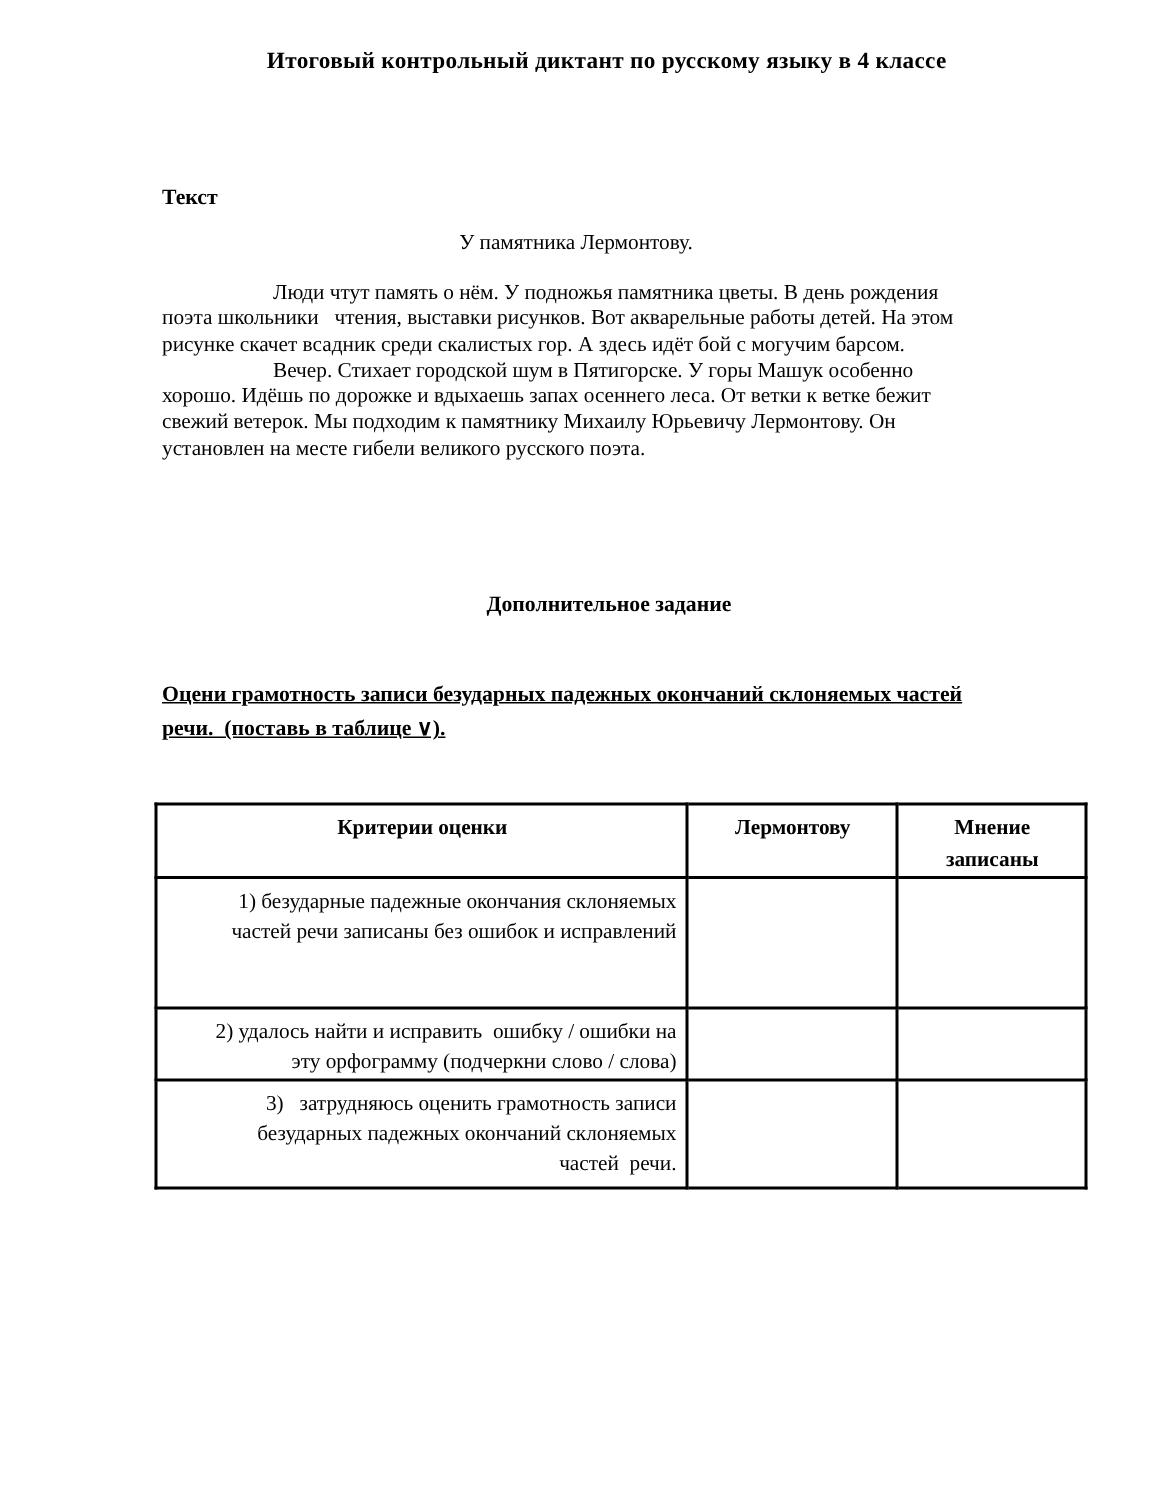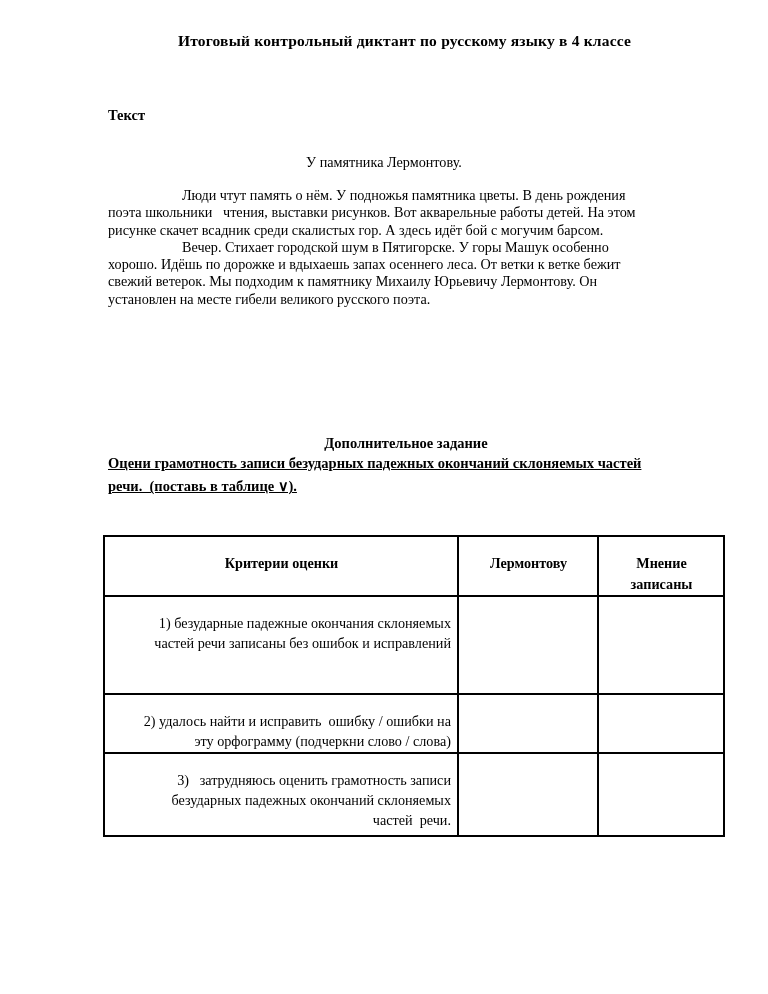--- a/index.html
+++ b/index.html
@@ -19,21 +19,21 @@
     width: 743px;
     padding-left: 66px;
     box-sizing: border-box;
     text-align: center;
     font-weight: 700;
     font-size: 15.5px;
     letter-spacing: 0.2px;
   }
   .text-label {
     position: absolute;
-    top: 107px; left: 108px;
+    top: 124px; left: 108px;
     font-weight: 700;
     font-size: 14.5px;
   }
   .dictation-title {
     position: absolute;
     top: 154px; left: 0;
     width: 768px;
     text-align: center;
   }
   .body-text {
@@ -49,21 +49,20 @@
   }
   .task-heading {
     position: absolute;
     top: 395px; left: 0;
     width: 768px;
     padding-left: 44px;
     box-sizing: border-box;
     text-align: center;
     font-weight: 700;
     font-size: 14.5px;
-    margin-top: 40px;
   }
   .instruction {
     position: absolute;
     top: 452px; left: 108px;
     width: 612px;
     font-weight: 700;
     font-size: 14.5px;
     line-height: 23.3px;
     white-space: pre-wrap;
     text-decoration: underline;
@@ -73,21 +72,21 @@
     top: 535px; left: 103px;
     width: 620px;
     border-collapse: collapse;
     table-layout: fixed;
     font-size: 14.2px;
   }
   .assessment-table th,
   .assessment-table td {
     border: 2px solid #000000;
     vertical-align: top;
-    padding: 16px 6px 0 7px;
+    padding: 5px 6px 0 7px;
     white-space: pre-wrap;
     box-sizing: content-box;
   }
   .assessment-table th {
     font-weight: 700;
     text-align: center;
     line-height: 21px;
     height: 42px;
   }
   .assessment-table td {

